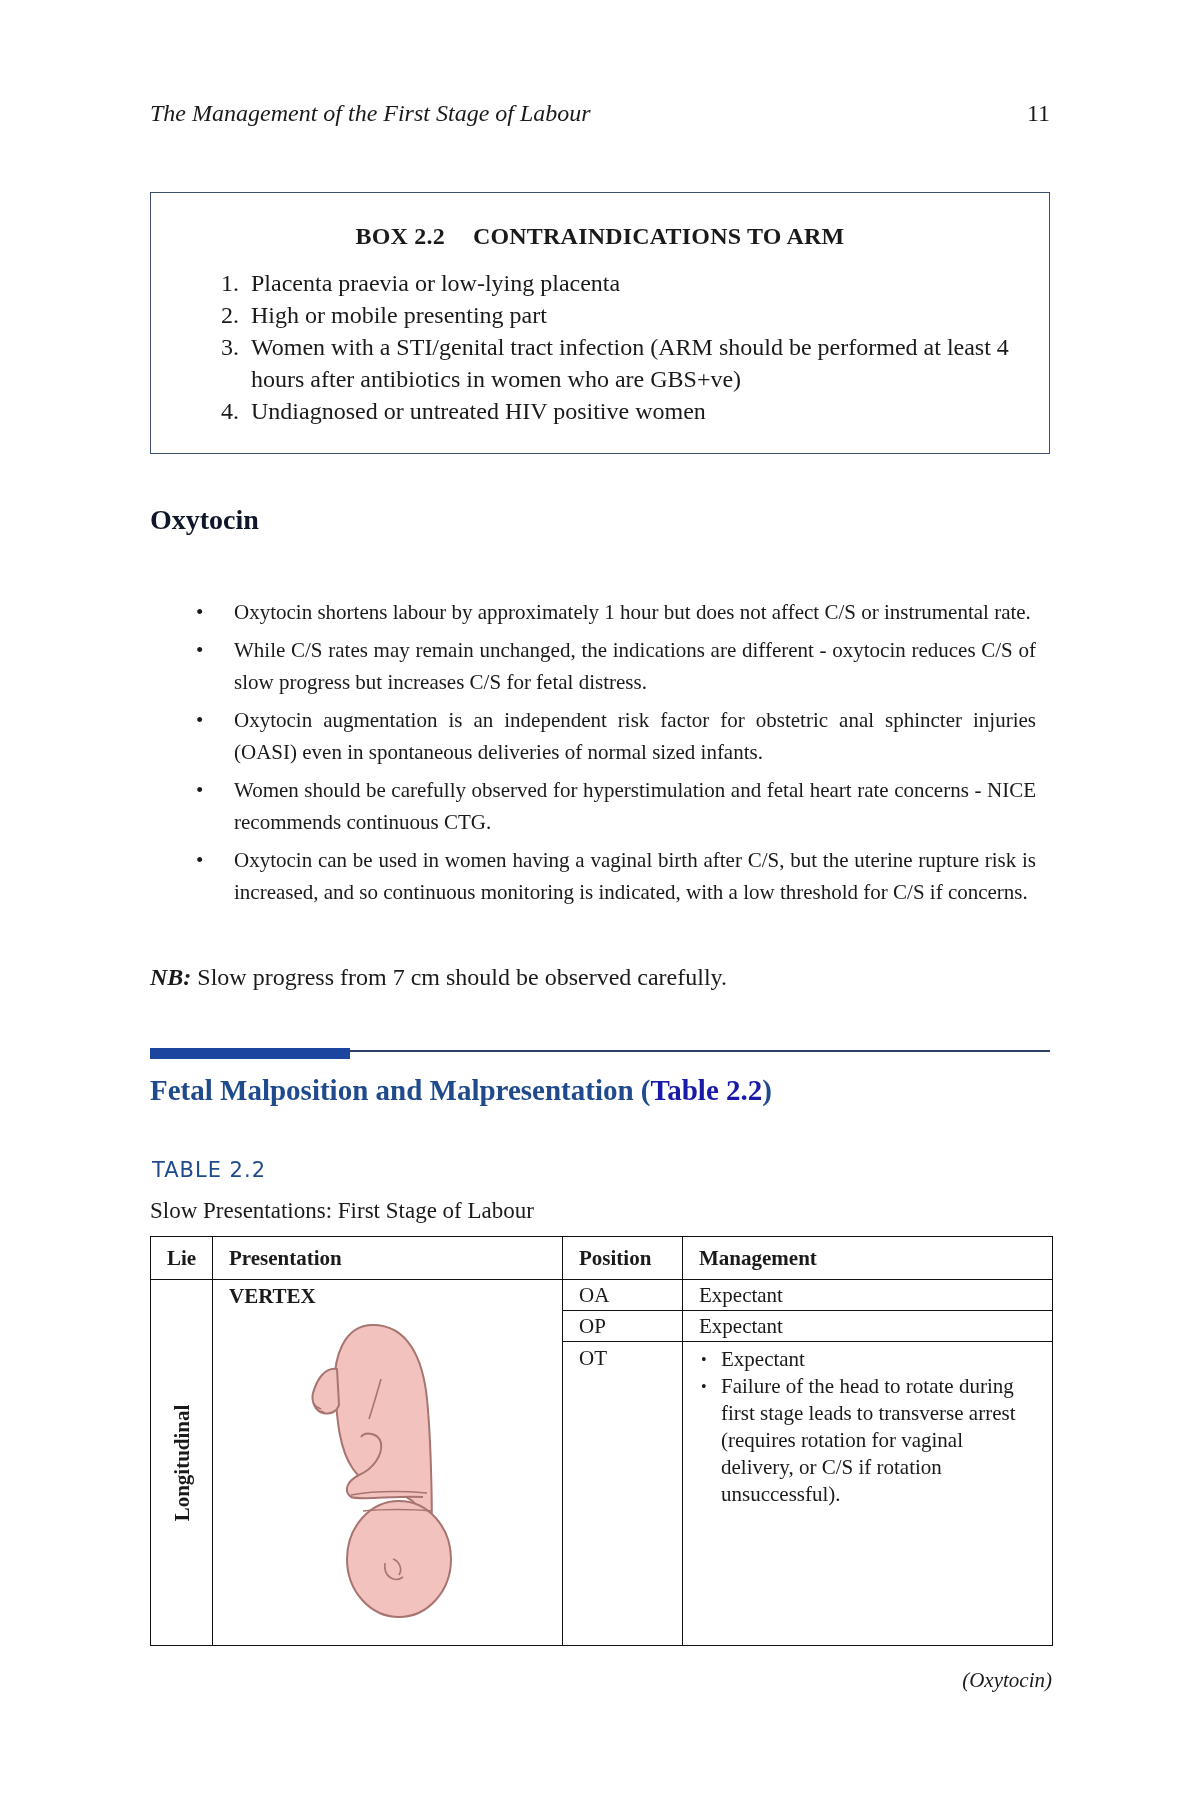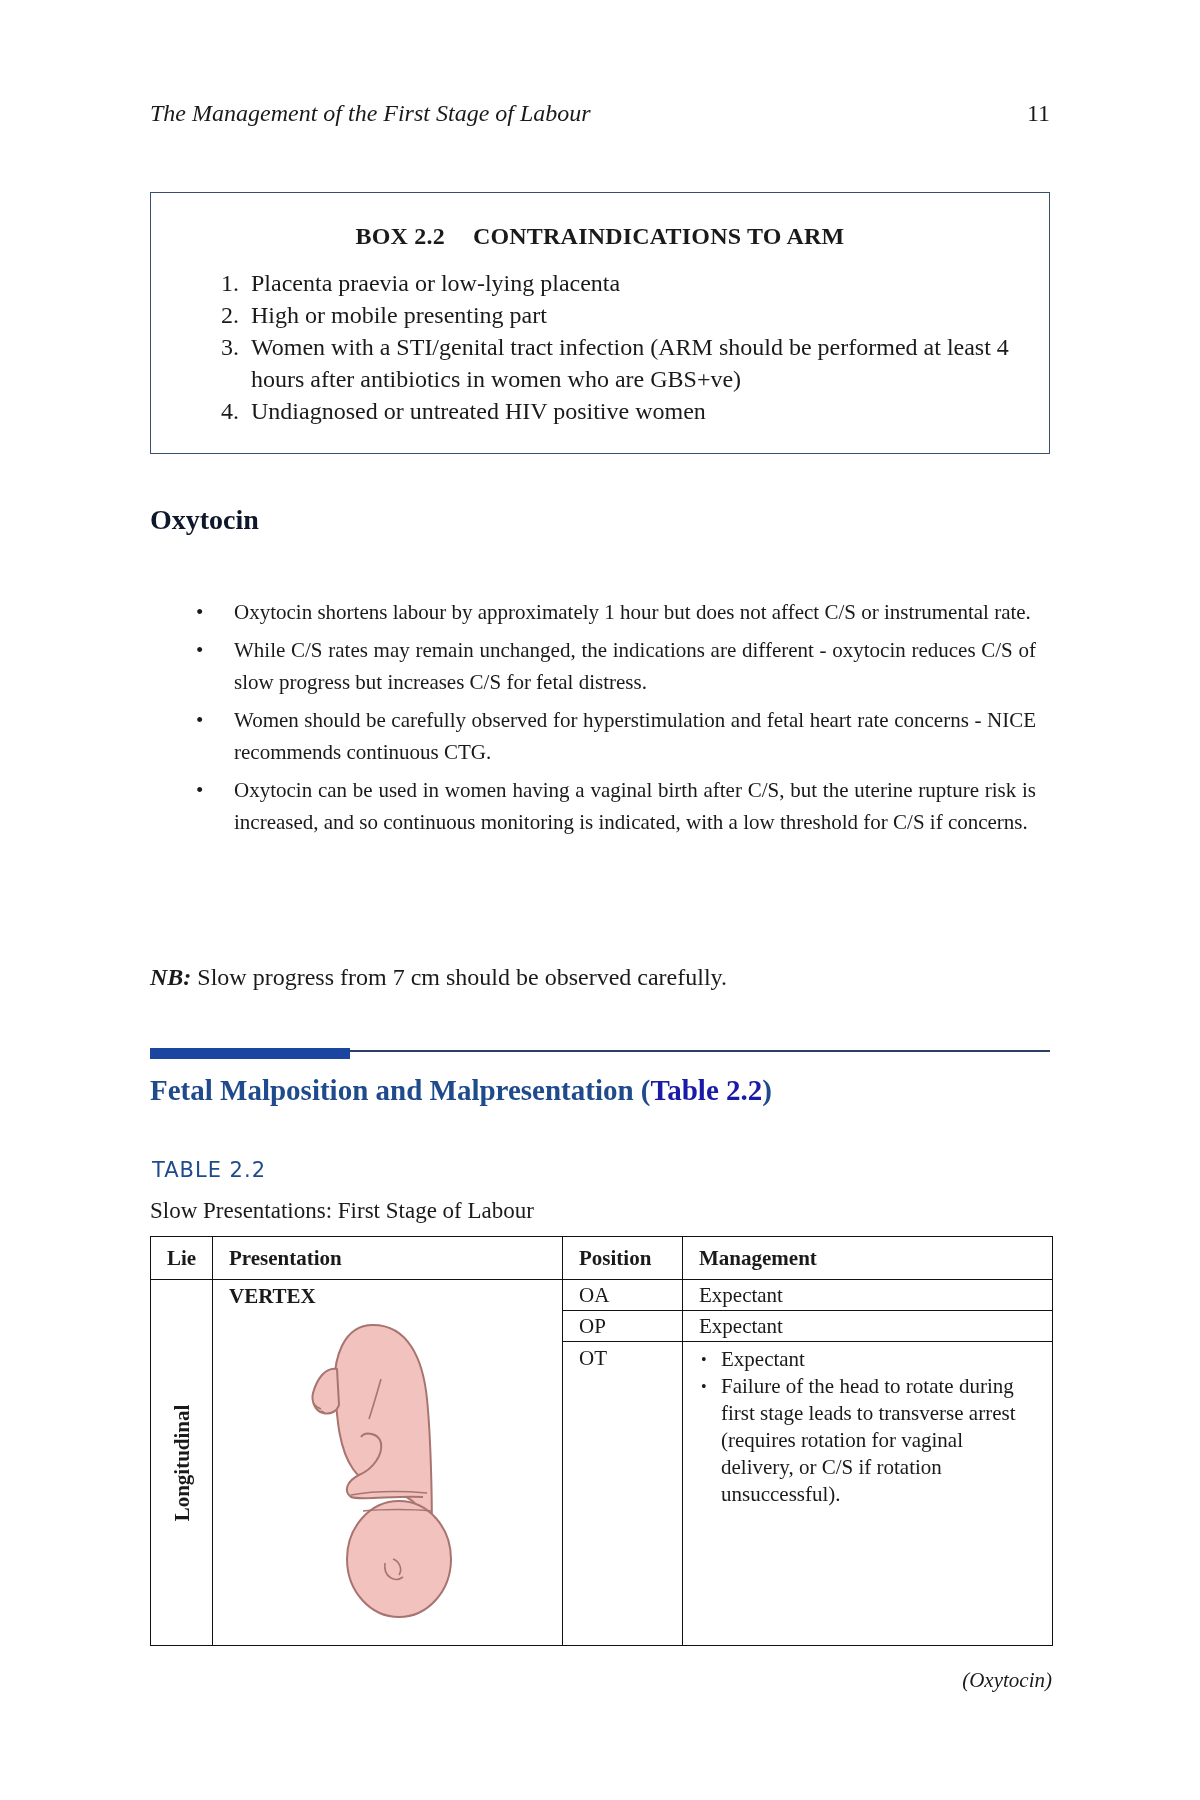--- a/index.html
+++ b/index.html
@@ -70,20 +70,21 @@
     <li><span class="n">2.</span><span>High or mobile presenting part</span></li>
     <li><span class="n">3.</span><span>Women with a STI/genital tract infection (ARM should be performed at least 4 hours after antibiotics in women who are GBS+ve)</span></li>
     <li><span class="n">4.</span><span>Undiagnosed or untreated HIV positive women</span></li>
   </ol>
 </div>
 
 <div class="abs h-oxy">Oxytocin</div>
 <ul class="abs bullets">
   <li>Oxytocin shortens labour by approximately 1 hour but does not affect C/S or instrumental rate.</li>
   <li>While C/S rates may remain unchanged, the indications are different - oxytocin reduces C/S of slow progress but increases C/S for fetal distress.</li>
+  <li>Oxytocin augmentation is an independent risk factor for obstetric anal sphincter injuries (OASI) even in spontaneous deliveries of normal sized infants.</li>
   <li>Women should be carefully observed for hyperstimulation and fetal heart rate concerns - NICE recommends continuous CTG.</li>
   <li>Oxytocin can be used in women having a vaginal birth after C/S, but the uterine rupture risk is increased, and so continuous monitoring is indicated, with a low threshold for C/S if concerns.</li>
 </ul>
 
 <div class="abs nb">
   <b>NB:</b><span> Slow progress from 7 cm should be observed carefully.</span>
 </div>
 
 <div class="abs rule-thin"></div>
 <div class="abs rule-thick"></div>

